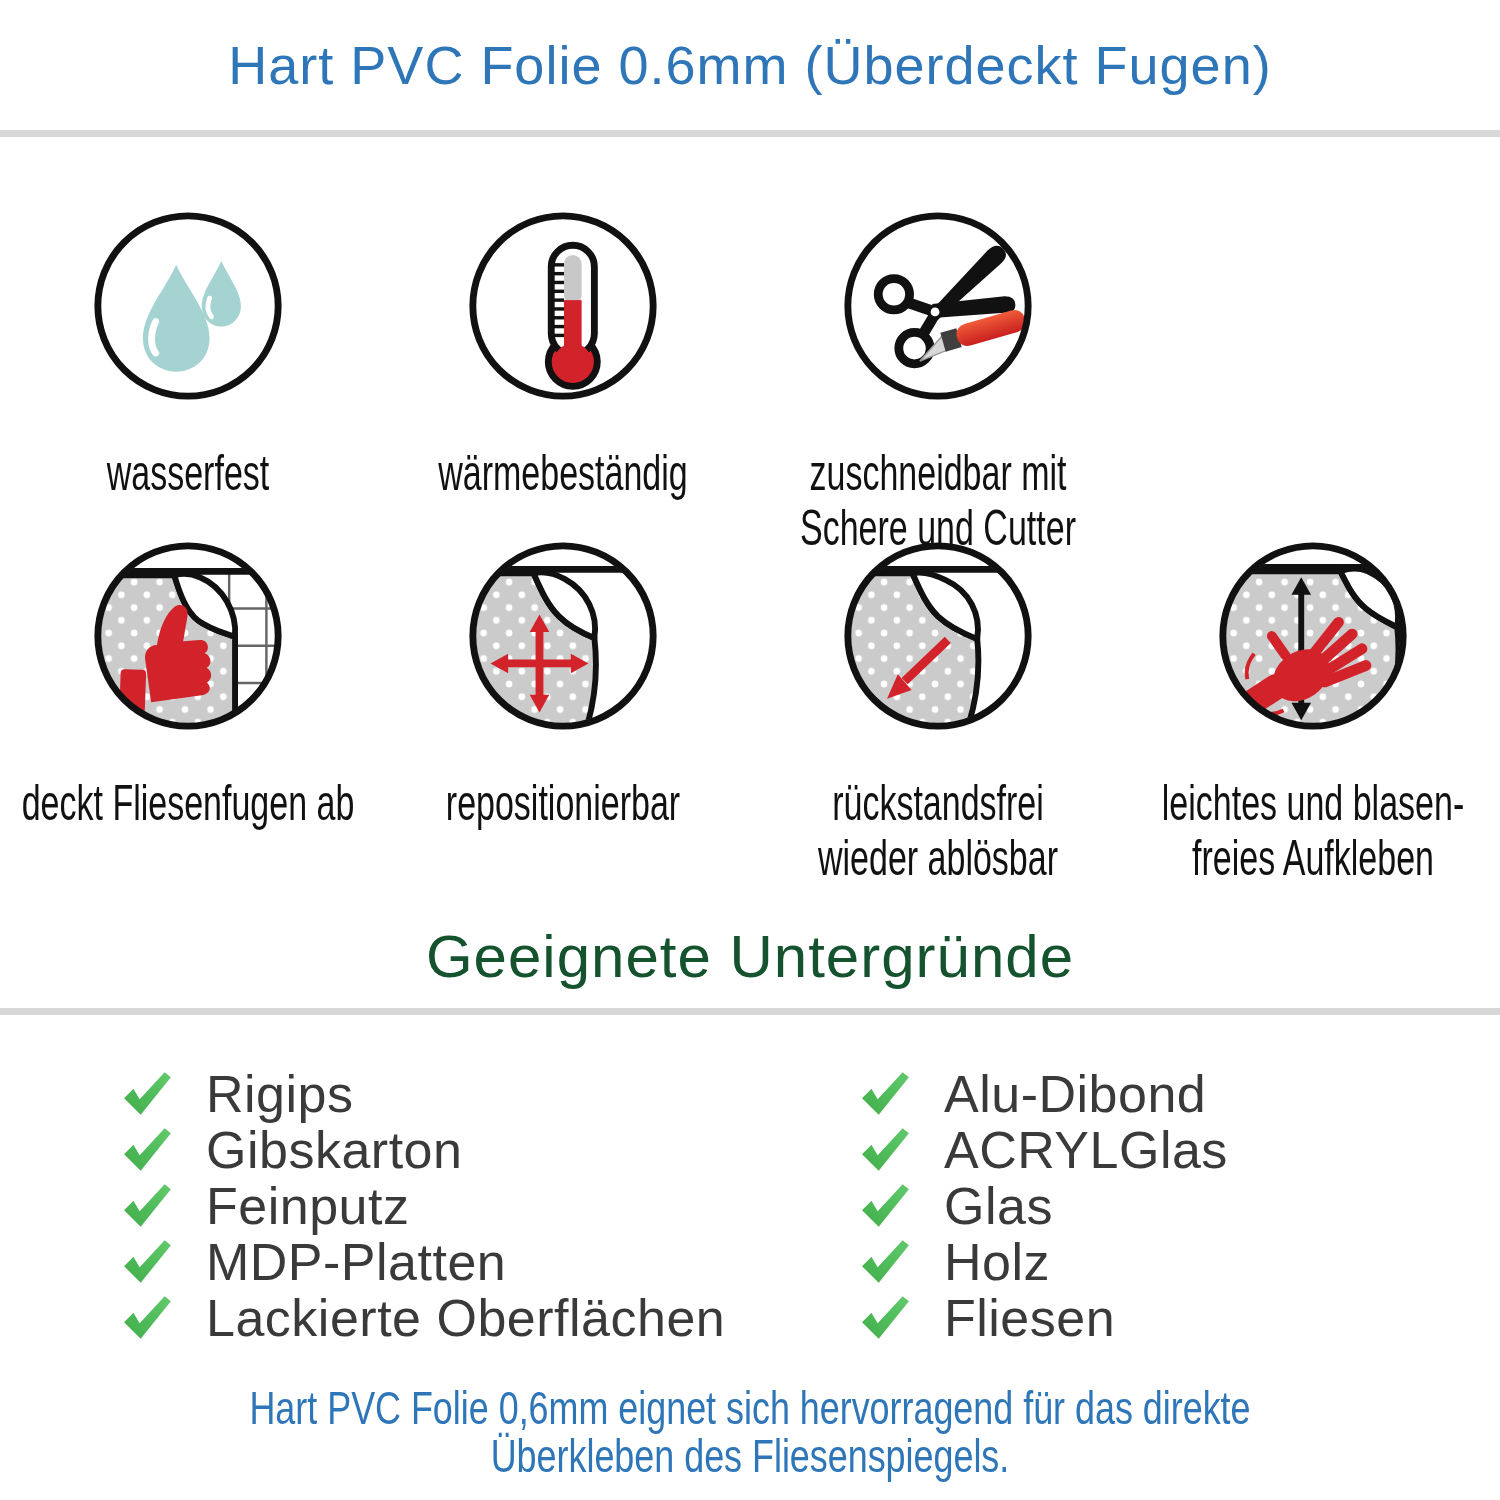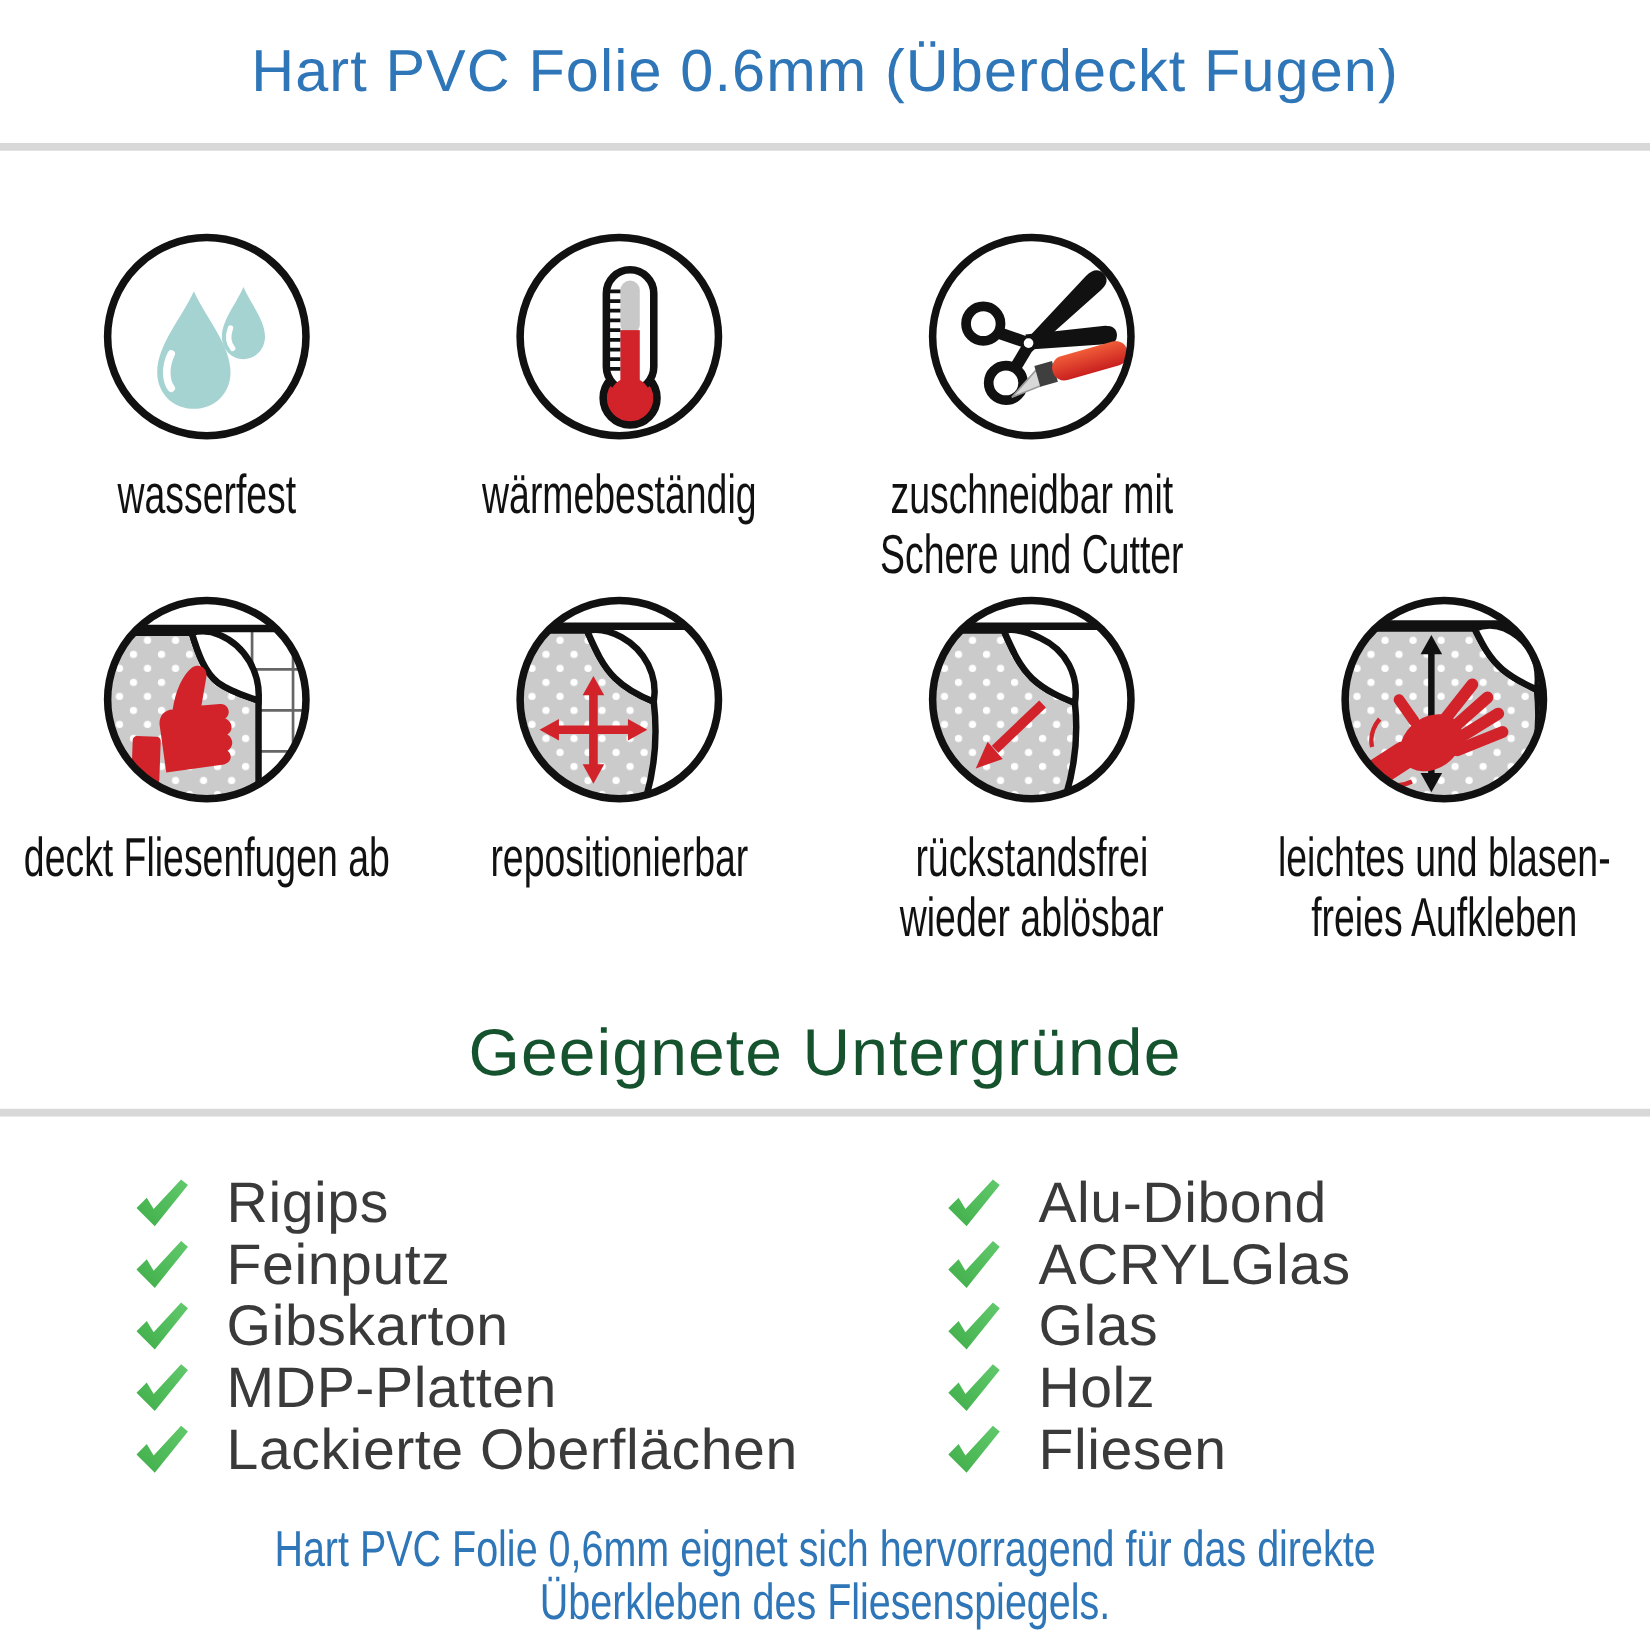--- a/index.html
+++ b/index.html
@@ -10,21 +10,21 @@
          font-size:54px;letter-spacing:1px;color:#2e76b8;font-weight:400;}
   .subheading{position:absolute;top:922px;left:0;width:1500px;text-align:center;
          font-size:60px;letter-spacing:1px;color:#14532d;font-weight:400;}
   .divider{position:absolute;left:0;width:1500px;height:7px;background:#d8d8d8;}
   .divider.d1{top:130px;}
   .divider.d2{top:1008px;}
   
   .feat-row{position:absolute;left:0;width:1500px;display:flex;}
   .feat-row.r1{top:208px;}
   .feat-row.r2{top:538px;}
-  .feat-cell{width:375px;display:flex;flex-direction:column;align-items:center;}
+  .feat-cell{width:375px;display:flex;flex-direction:column;align-items:center;gap:24px;}
   .feat-cell svg.badge{width:196px;height:196px;display:block;}
   .flabel{margin-top:18px;font-size:50px;line-height:1.1;color:#111;text-align:center;
           white-space:pre-line;transform:scaleX(0.68);transform-origin:50% 0;width:540px;}
   .fsub{margin-top:2px;font-size:46px;color:#ea4b42;text-align:center;
         transform:scaleX(0.75);transform-origin:50% 0;}
   
   .checklist{position:absolute;top:1066px;left:0;width:1500px;}
   .chk-col{position:absolute;top:0;}
   .chk-col.left{left:122px;}
   .chk-col.right{left:860px;}
@@ -236,27 +236,27 @@
       <div class="chk-item">
         <svg viewBox="0 0 50 44">
             <polygon points="2,26 11,17 17,27 41,1 47,6 18,42" fill="url(#gGrn)"></polygon>
           </svg>
         <span>Rigips</span>
       </div>
       <div class="chk-item">
         <svg viewBox="0 0 50 44">
             <polygon points="2,26 11,17 17,27 41,1 47,6 18,42" fill="url(#gGrn)"></polygon>
           </svg>
+        <span>Gibskarton</span>
+      </div>
+      <div class="chk-item">
+        <svg viewBox="0 0 50 44">
+            <polygon points="2,26 11,17 17,27 41,1 47,6 18,42" fill="url(#gGrn)"></polygon>
+          </svg>
         <span>Feinputz</span>
-      </div>
-      <div class="chk-item">
-        <svg viewBox="0 0 50 44">
-            <polygon points="2,26 11,17 17,27 41,1 47,6 18,42" fill="url(#gGrn)"></polygon>
-          </svg>
-        <span>Gibskarton</span>
       </div>
       <div class="chk-item">
         <svg viewBox="0 0 50 44">
             <polygon points="2,26 11,17 17,27 41,1 47,6 18,42" fill="url(#gGrn)"></polygon>
           </svg>
         <span>MDP-Platten</span>
       </div>
       <div class="chk-item">
         <svg viewBox="0 0 50 44">
             <polygon points="2,26 11,17 17,27 41,1 47,6 18,42" fill="url(#gGrn)"></polygon>

